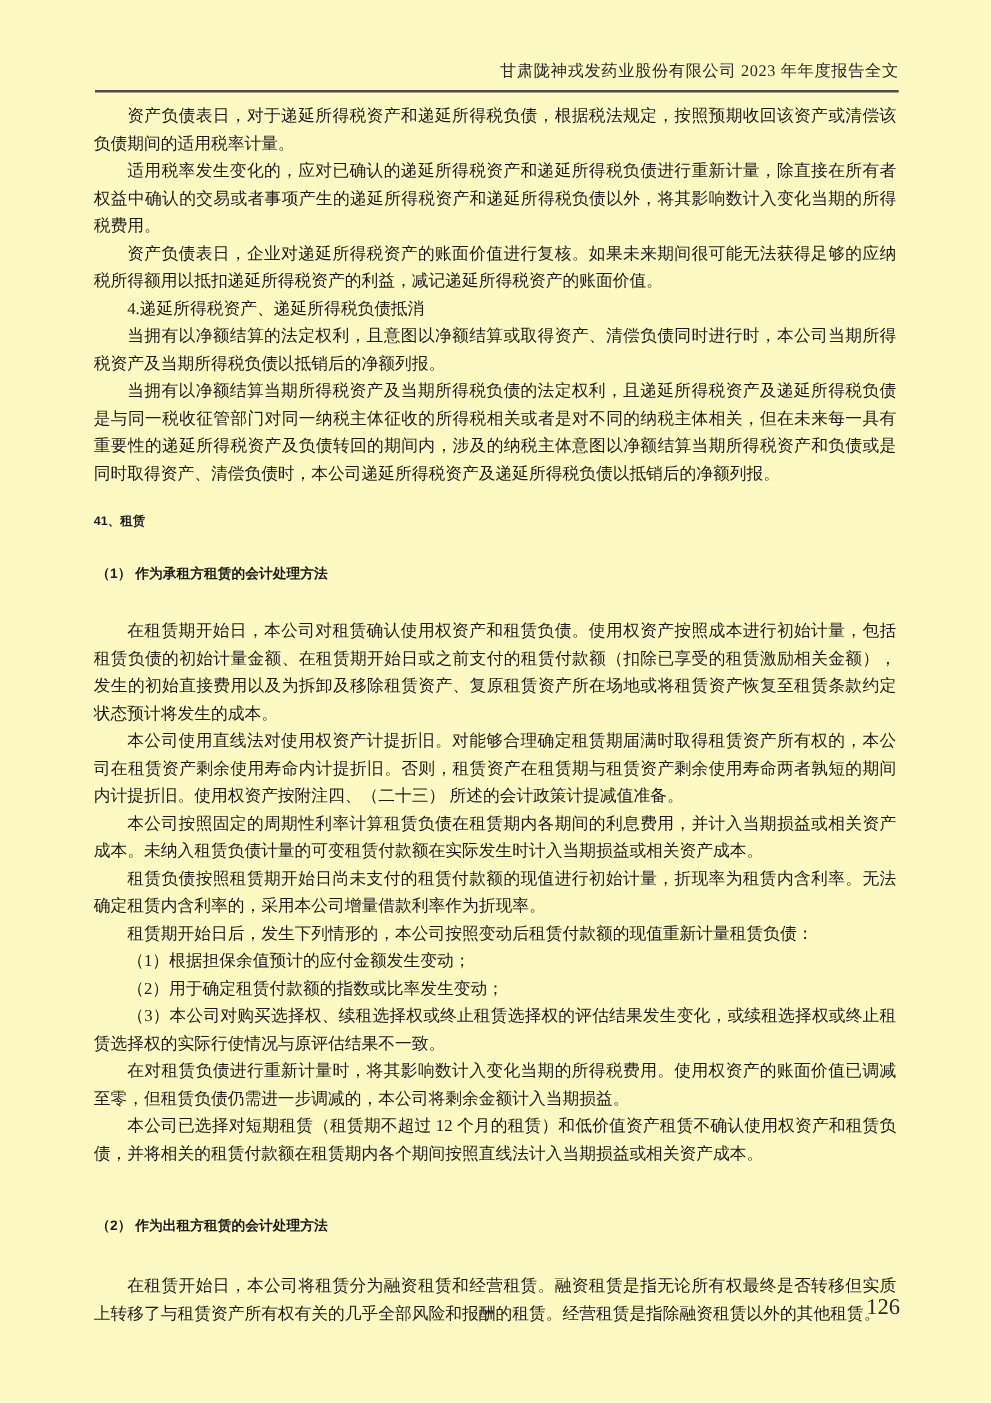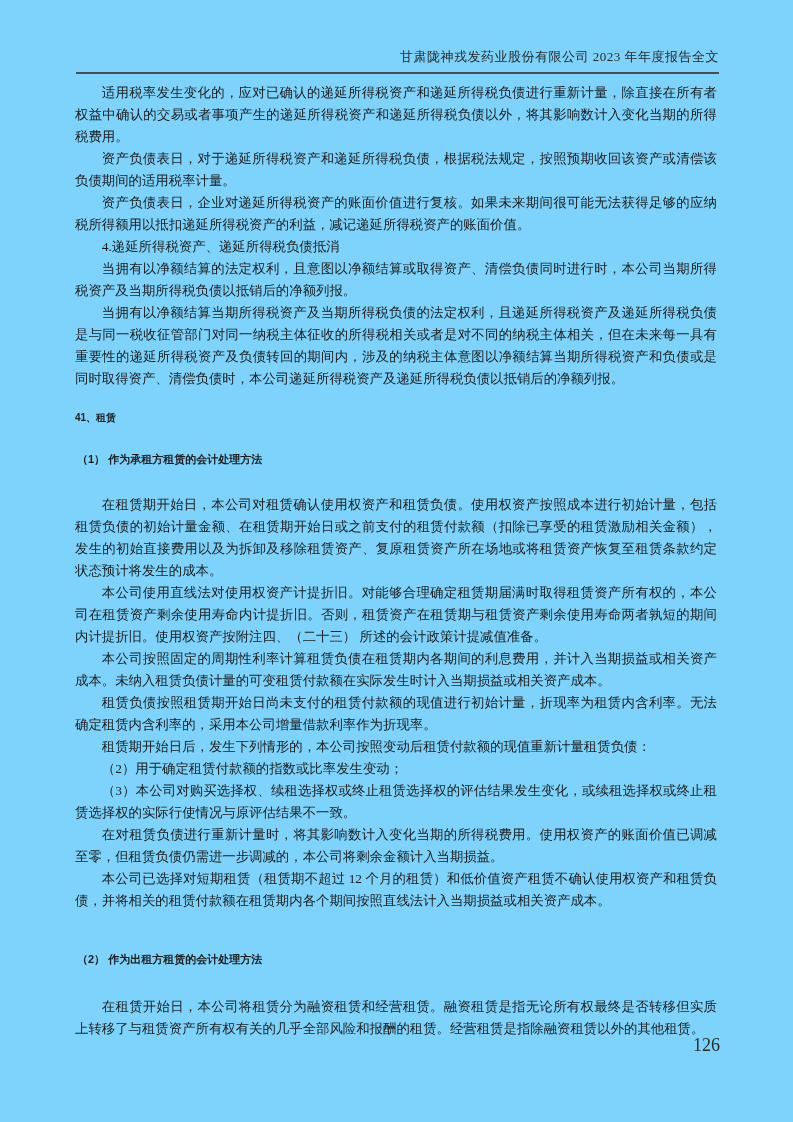--- a/index.html
+++ b/index.html
@@ -4,21 +4,21 @@
 <style>
   html, body {
     margin: 0;
     padding: 0;
     background: #ffffff;
   }
   .page {
     position: relative;
     width: 793px;
     height: 1122px;
-    background: #7dd3fc;
+    background: #fef9c3;
     font-family: "Liberation Serif", "DejaVu Serif", serif;
     color: #1c1c1c;
     overflow: hidden;
     box-sizing: border-box;
   }
   .header {
     position: absolute;
     top: 48px;
     left: 76px;
     right: 74px;
@@ -71,36 +71,37 @@
 <body>
 
 <div class="page">
 
   <div class="header">
     <span>甘肃陇神戎发药业股份有限公司 2023 年年度报告全文</span>
   </div>
 
   <div class="content">
 
+    <p>资产负债表日，对于递延所得税资产和递延所得税负债，根据税法规定，按照预期收回该资产或清偿该负债期间的适用税率计量。</p>
     <p>适用税率发生变化的，应对已确认的递延所得税资产和递延所得税负债进行重新计量，除直接在所有者权益中确认的交易或者事项产生的递延所得税资产和递延所得税负债以外，将其影响数计入变化当期的所得税费用。</p>
-    <p>资产负债表日，对于递延所得税资产和递延所得税负债，根据税法规定，按照预期收回该资产或清偿该负债期间的适用税率计量。</p>
     <p>资产负债表日，企业对递延所得税资产的账面价值进行复核。如果未来期间很可能无法获得足够的应纳税所得额用以抵扣递延所得税资产的利益，减记递延所得税资产的账面价值。</p>
     <p>4.递延所得税资产、递延所得税负债抵消</p>
     <p>当拥有以净额结算的法定权利，且意图以净额结算或取得资产、清偿负债同时进行时，本公司当期所得税资产及当期所得税负债以抵销后的净额列报。</p>
     <p>当拥有以净额结算当期所得税资产及当期所得税负债的法定权利，且递延所得税资产及递延所得税负债是与同一税收征管部门对同一纳税主体征收的所得税相关或者是对不同的纳税主体相关，但在未来每一具有重要性的递延所得税资产及负债转回的期间内，涉及的纳税主体意图以净额结算当期所得税资产和负债或是同时取得资产、清偿负债时，本公司递延所得税资产及递延所得税负债以抵销后的净额列报。</p>
 
     <div class="section-heading">41、租赁</div>
 
     <div class="sub-heading">（1）  作为承租方租赁的会计处理方法</div>
 
     <p>在租赁期开始日，本公司对租赁确认使用权资产和租赁负债。使用权资产按照成本进行初始计量，包括租赁负债的初始计量金额、在租赁期开始日或之前支付的租赁付款额（扣除已享受的租赁激励相关金额），发生的初始直接费用以及为拆卸及移除租赁资产、复原租赁资产所在场地或将租赁资产恢复至租赁条款约定状态预计将发生的成本。</p>
     <p>本公司使用直线法对使用权资产计提折旧。对能够合理确定租赁期届满时取得租赁资产所有权的，本公司在租赁资产剩余使用寿命内计提折旧。否则，租赁资产在租赁期与租赁资产剩余使用寿命两者孰短的期间内计提折旧。使用权资产按附注四、（二十三） 所述的会计政策计提减值准备。</p>
     <p>本公司按照固定的周期性利率计算租赁负债在租赁期内各期间的利息费用，并计入当期损益或相关资产成本。未纳入租赁负债计量的可变租赁付款额在实际发生时计入当期损益或相关资产成本。</p>
     <p>租赁负债按照租赁期开始日尚未支付的租赁付款额的现值进行初始计量，折现率为租赁内含利率。无法确定租赁内含利率的，采用本公司增量借款利率作为折现率。</p>
     <p>租赁期开始日后，发生下列情形的，本公司按照变动后租赁付款额的现值重新计量租赁负债：</p>
+    <p>（1）根据担保余值预计的应付金额发生变动；</p>
     <p>（2）用于确定租赁付款额的指数或比率发生变动；</p>
     <p>（3）本公司对购买选择权、续租选择权或终止租赁选择权的评估结果发生变化，或续租选择权或终止租赁选择权的实际行使情况与原评估结果不一致。</p>
     <p>在对租赁负债进行重新计量时，将其影响数计入变化当期的所得税费用。使用权资产的账面价值已调减至零，但租赁负债仍需进一步调减的，本公司将剩余金额计入当期损益。</p>
     <p>本公司已选择对短期租赁（租赁期不超过 12 个月的租赁）和低价值资产租赁不确认使用权资产和租赁负债，并将相关的租赁付款额在租赁期内各个期间按照直线法计入当期损益或相关资产成本。</p>
 
     <div class="sub-heading second">（2）  作为出租方租赁的会计处理方法</div>
 
     <p>在租赁开始日，本公司将租赁分为融资租赁和经营租赁。融资租赁是指无论所有权最终是否转移但实质上转移了与租赁资产所有权有关的几乎全部风险和报酬的租赁。经营租赁是指除融资租赁以外的其他租赁。</p>
 
   </div>

